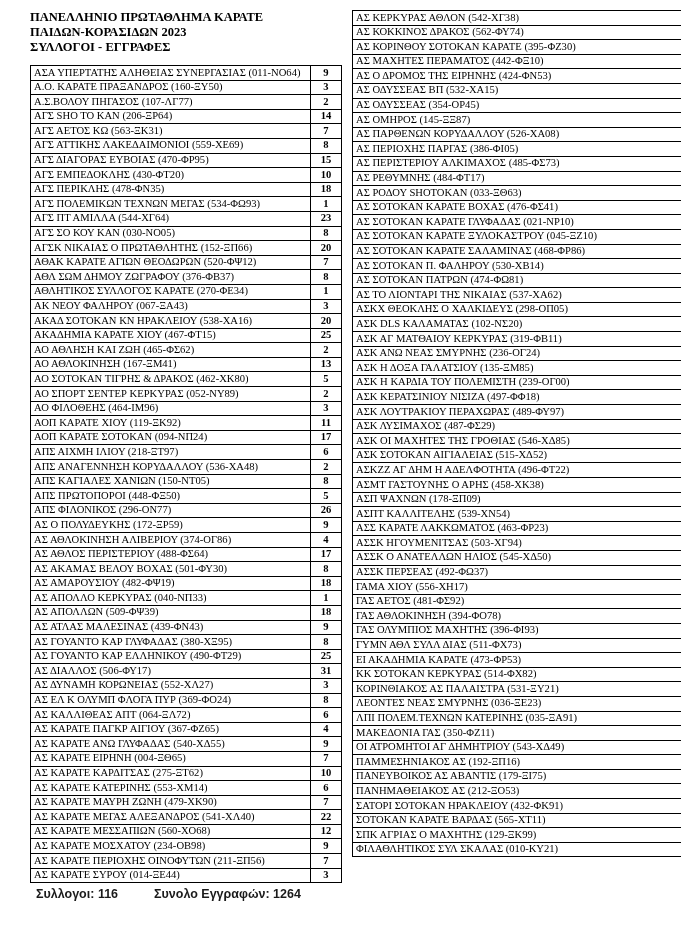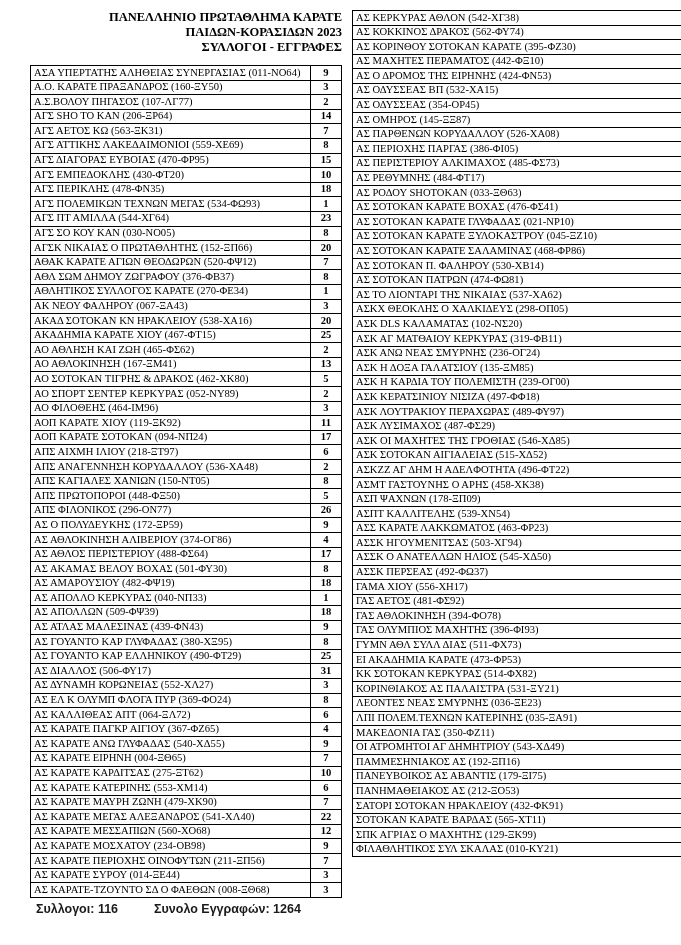--- a/index.html
+++ b/index.html
@@ -6,21 +6,21 @@
   .page {
     position:relative;
     width:681px; height:945px;
     background:#ffffff;
     font-family:"Liberation Serif", serif;
     color:#000;
     overflow:hidden;
   }
   .col-left  { position:absolute; left:30px;  top:10px; width:312px; }
   .col-right { position:absolute; left:352px; top:10px; width:364px; }
-  .title-block { text-align:right; font-weight:bold; font-size:12.5px; line-height:15px; }
+  .title-block { text-align:left; font-weight:bold; font-size:12.5px; line-height:15px; }
   table.club-table { width:100%; border-collapse:collapse; table-layout:fixed; }
   .col-left table.club-table { margin-top:10px; }
   table.club-table td {
     border:1px solid #000;
     font-size:10.6px;
     line-height:12.6px;
     padding:0.5px 3px;
     vertical-align:top;
     word-wrap:break-word;
   }
@@ -272,24 +272,20 @@
             <td class="val">9</td>
           </tr>
           <tr>
             <td>ΑΣ ΚΑΡΑΤΕ ΠΕΡΙΟΧΗΣ ΟΙΝΟΦΥΤΩΝ (211-ΞΠ56)</td>
             <td class="val">7</td>
           </tr>
           <tr>
             <td>ΑΣ ΚΑΡΑΤΕ ΣΥΡΟΥ (014-ΞΕ44)</td>
             <td class="val">3</td>
           </tr>
-          <tr>
-            <td>ΑΣ ΚΑΡΑΤΕ-ΤΖΟΥΝΤΟ ΣΔ Ο ΦΑΕΘΩΝ (008-ΞΘ68)</td>
-            <td class="val">3</td>
-          </tr>
         </tbody>
     </table>
     <div class="footer">
       <span class="pair"><span>Συλλογοι:</span> <span>116</span></span>
       <span class="pair"><span>Συνολο Εγγραφών:</span> <span>1264</span></span>
     </div>
   </div>
 
   <div class="col-right">
     <table class="club-table">

